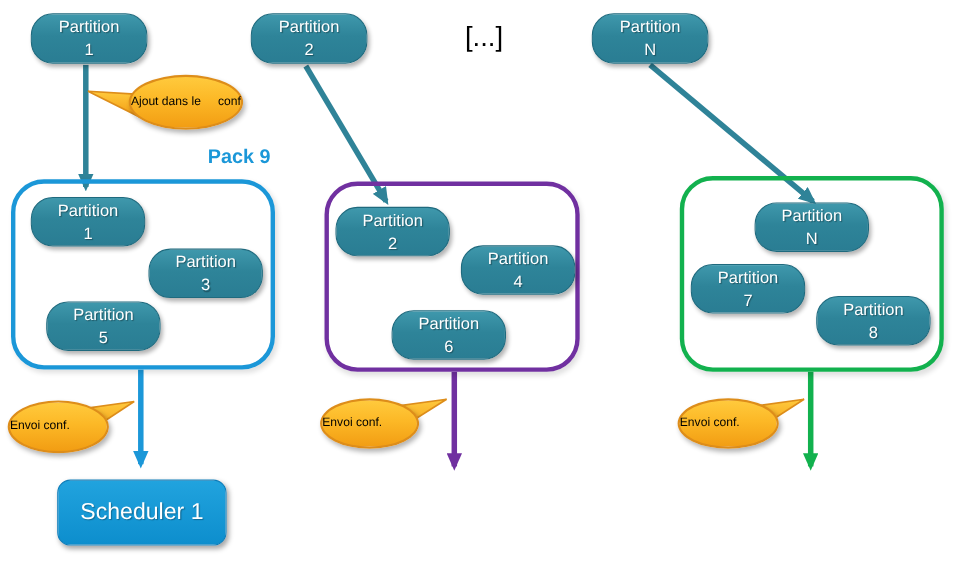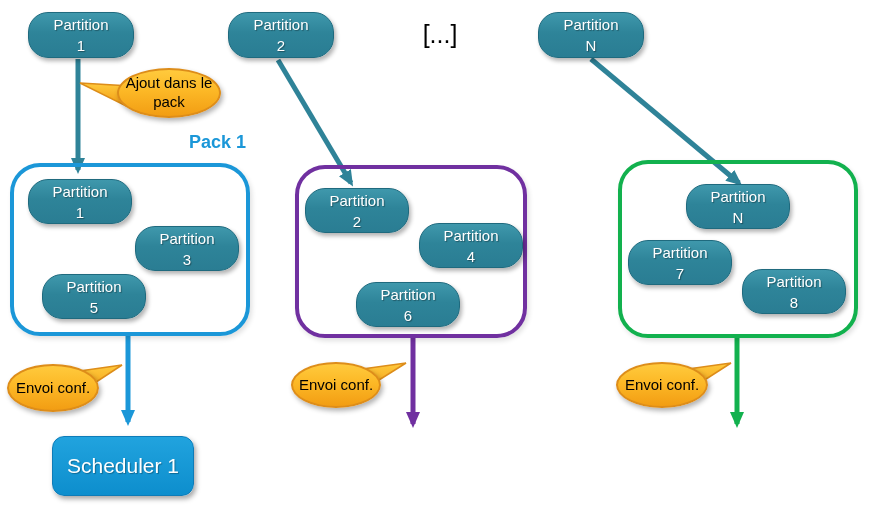--- a/index.html
+++ b/index.html
@@ -68,21 +68,21 @@
     text-align: right;
     z-index: 2;
   }
   #pack-label-1 { left: 150px; top: 132px; color: #1b97d8; }
   #pack-label-2 { left: 430px; top: 132px; color: #7030a0; }
   #pack-label-3 { left: 752px; top: 129px; color: #12b14e; }
 
   
   .scheduler-box {
     position: absolute;
-    width: 142px; height: 60px;
+    width: 154px; height: 60px;
     border-radius: 12px;
     color: #ffffff;
     font-size: 21px;
     display: flex;
     align-items: center;
     justify-content: center;
     box-shadow: 2px 3px 5px rgba(0,0,0,0.35);
     text-shadow: 1px 1px 1px rgba(0,0,0,0.30);
     z-index: 2;
   }
@@ -92,25 +92,25 @@
 
   
   .callout {
     position: absolute;
     border-radius: 50%;
     background: linear-gradient(180deg, #ffca3d 0%, #fcb826 45%, #f29d13 100%);
     border: 2px solid #dd8d1a;
     box-shadow: 2px 3px 5px rgba(0,0,0,0.30);
     color: #000000;
     display: flex;
-    flex-direction: column;
+    flex-direction: row;
     align-items: center;
-    justify-content: center;
+    justify-content: space-between;
     text-align: center;
-    font-size: 15px;
+    font-size: 11px;
     line-height: 1.25;
     z-index: 3;
   }
   #callout-add    { left: 117px; top: 68px;  width: 104px; height: 50px; }
   #callout-send-1 { left: 7px;   top: 364px; width: 92px;  height: 48px; }
   #callout-send-2 { left: 291px; top: 362px; width: 90px;  height: 46px; }
   #callout-send-3 { left: 616px; top: 362px; width: 92px;  height: 46px; }
   .tail { stroke: #dd8d1a; stroke-width: 1.5; }
 </style>
 </head>
@@ -161,24 +161,24 @@
     <span class="pline">2</span>
   </div>
   <div id="ellipsis">[...]</div>
   <div class="partition-box top-box" style="left:538px;top:12px;">
     <span class="pline">Partition</span>
     <span class="pline">N</span>
   </div>
 
   <div class="callout" id="callout-add">
     <span>Ajout dans le</span>
-    <span>pack</span>
-  </div>
-
-  <div class="pack-label" id="pack-label-1">Pack 1</div>
+    <span>conf</span>
+  </div>
+
+  <div class="pack-label" id="pack-label-1">Pack 9</div>
 
   <div class="pack-container" id="pack-1"></div>
   <div class="pack-container" id="pack-2"></div>
   <div class="pack-container" id="pack-3"></div>
 
   <div class="partition-box" style="left:28px;top:179px;">
     <span class="pline">Partition</span>
     <span class="pline">1</span>
   </div>
   <div class="partition-box" style="left:135px;top:226px;">

